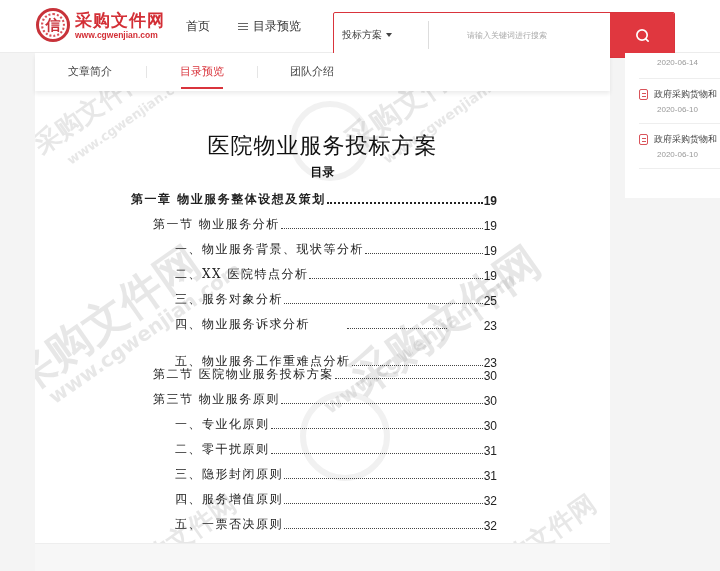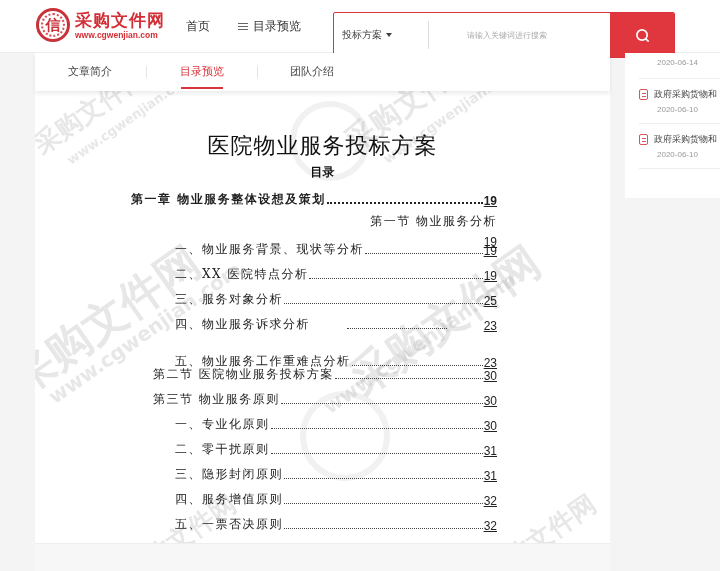--- a/index.html
+++ b/index.html
@@ -42,21 +42,21 @@
   .doc { position: absolute; left: 0; top: 38px; width: 575px; height: 452px; overflow: hidden; }
   .watermark { position: absolute; color: rgba(170,170,170,0.28); font-weight: bold; transform: rotate(-35deg); white-space: nowrap; pointer-events:none; font-family: "DejaVu Sans", sans-serif; }
   .wm-seal { position:absolute; border-radius:50%; border: 6px solid rgba(180,180,180,0.18); pointer-events:none; }
 
   .doc-title { position: absolute; left: 0; width: 575px; top: 40px; text-align: center; font-family: "DejaVu Serif", "Liberation Serif", serif; font-size: 22px; color: #111; letter-spacing: 1px; }
   .toc-heading { position: absolute; left: 0; width: 575px; top: 73px; text-align: center; font-size: 12px; color:#111; font-weight: bold; }
   .toc { position: absolute; left: 0; top: 97px; width: 575px; }
   .toc-row { position: absolute; height: 20px; display: flex; align-items: flex-end; font-size: 12px; color: #222; font-family: "DejaVu Serif", "Liberation Serif", serif; }
   .toc-row .lbl { white-space: nowrap; letter-spacing: 1.5px; }
   .toc-row .dots { flex: 1; border-bottom: 1px dotted #444; margin: 0 1px 4px 1px; }
-  .toc-row .pg { font-family: "Liberation Sans", sans-serif; font-size: 12px; white-space: nowrap; text-decoration: underline; }
+  .toc-row .pg { font-family: "Liberation Sans", sans-serif; font-size: 12px; white-space: nowrap; }
   .toc-row.chapter { font-weight: bold; }
   .toc-row.chapter .dots { border-bottom: 2px dotted #222; }
 
   .main-footer { position:absolute; left:0; top: 490px; width:575px; height: 28px; background:#f7f7f7; border-top:1px solid #eee; }
 
   
   .side { position: absolute; left: 625px; top: 53px; width: 95px; height: 145px; background: #fff; }
   .side-item { position:absolute; left: 14px; width: 81px; border-bottom: 1px solid #eee; }
   .side-date { font-size: 8px; color: #999; font-family:"Liberation Sans", sans-serif; }
   .side-title { font-size: 9px; color: #444; white-space: nowrap; overflow: hidden; display:flex; align-items:center; }
@@ -130,21 +130,21 @@
 
     <div class="doc-title">医院物业服务投标方案</div>
     <div class="toc-heading">目录</div>
 
     <div class="toc">
       <div class="toc-row chapter" style="left:96px; width:366px; top:0px;">
         <span class="lbl">第一章  物业服务整体设想及策划</span>
           <span class="dots"></span>
           <span class="pg">19</span>
       </div>
-      <div class="toc-row" style="left:118px; width:344px; top:25px;flex-direction:column;">
+      <div class="toc-row" style="left:118px; width:344px; top:25px;">
         <span class="lbl">第一节  物业服务分析</span>
           <span class="dots"></span>
           <span class="pg">19</span>
       </div>
       <div class="toc-row" style="left:140px; width:322px; top:50px;">
         <span class="lbl">一、物业服务背景、现状等分析</span>
           <span class="dots"></span>
           <span class="pg">19</span>
       </div>
       <div class="toc-row" style="left:140px; width:322px; top:75px;">

